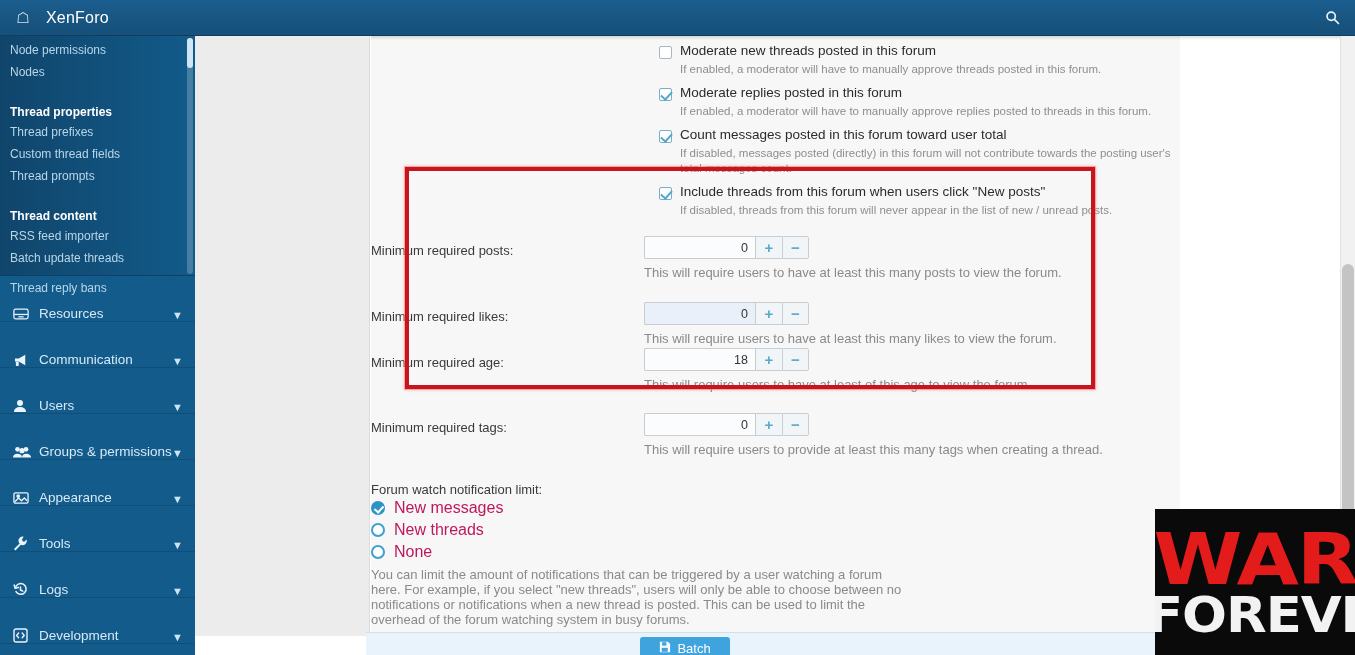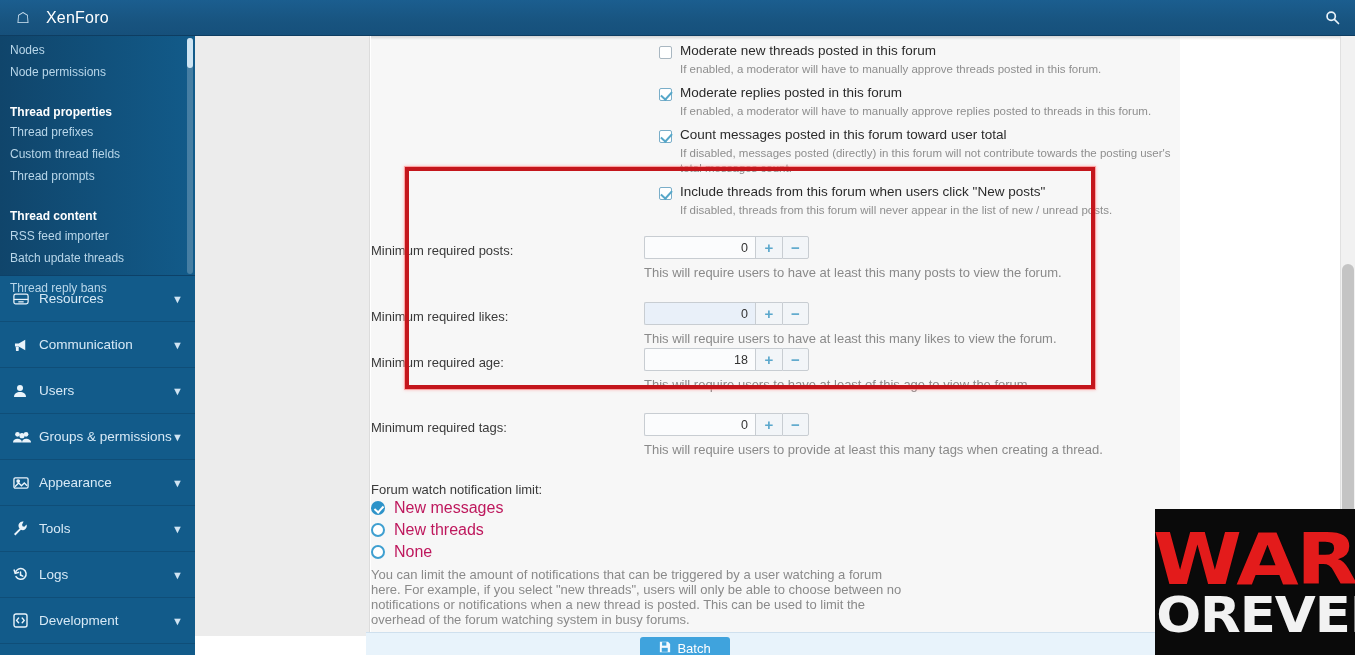--- a/index.html
+++ b/index.html
@@ -60,21 +60,21 @@
     color: #b8d6e9; font-size: 12px; text-decoration: none;
     line-height: 17px; cursor: pointer;
   }
   .subnav .hdr {
     color: #ffffff; font-weight: bold; font-size: 12px;
     padding: 12px 0 2px 10px; line-height: 16px;
   }
   .subnav .gap { height: 8px; }
 
   .navgroup {
-    display: flex; align-items: center;
+    display: flex; align-items: flex-end;
     height: 46px; padding: 0 12px 0 13px;
     border-bottom: 1px solid #0f4e78;
     color: #d7e9f6; font-size: 13.5px;
     cursor: pointer;
     position: relative;
   }
   .navgroup .gi {
     width: 26px; color: #eef6fc; font-size: 14px;
     display: flex; align-items: center;
   }
@@ -212,21 +212,20 @@
     position: absolute; left: 1px; top: 228px; width: 12px; height: 330px;
     background: #c4c4c4; border-radius: 6px;
   }
 
   
   .warmark {
     position: absolute; left: 1155px; top: 509px; width: 200px; height: 146px;
     background: #0a0a0a; z-index: 60; overflow: hidden;
     display: flex; flex-direction: column; justify-content: center;
     line-height: .92;
-    align-items: center;
   }
   .warmark .w1 {
     color: #e31b1b; font-family: "DejaVu Sans", sans-serif; font-weight: bold;
     font-size: 72px; letter-spacing: -2px; text-align: center;
     transform: scaleX(1.12); text-shadow: 0 0 1px #000;
   }
   .warmark .w2 {
     color: #f2f2f2; font-family: "DejaVu Sans", sans-serif; font-weight: bold;
     font-size: 49px; letter-spacing: -1px; text-align: center;
     transform: scaleX(1.08);
@@ -249,22 +248,22 @@
     <div class="search-ico">
       <svg width="15" height="15" viewBox="0 0 16 16" fill="none" stroke="currentColor" stroke-width="1.8">
         <circle cx="6.6" cy="6.6" r="4.4"></circle>
           <line x1="10" y1="10" x2="14.4" y2="14.4" stroke-linecap="round"></line>
       </svg>
     </div>
   </div>
 
   <div class="sidebar">
     <div class="subnav">
+      <a>Node permissions</a>
       <a>Nodes</a>
-      <a>Node permissions</a>
       <div class="gap"></div>
       <div class="hdr">Thread properties</div>
       <a>Thread prefixes</a>
       <a>Custom thread fields</a>
       <a>Thread prompts</a>
       <div class="gap"></div>
       <div class="hdr">Thread content</div>
       <a>RSS feed importer</a>
       <a>Batch update threads</a>
       <div class="gap"></div>

